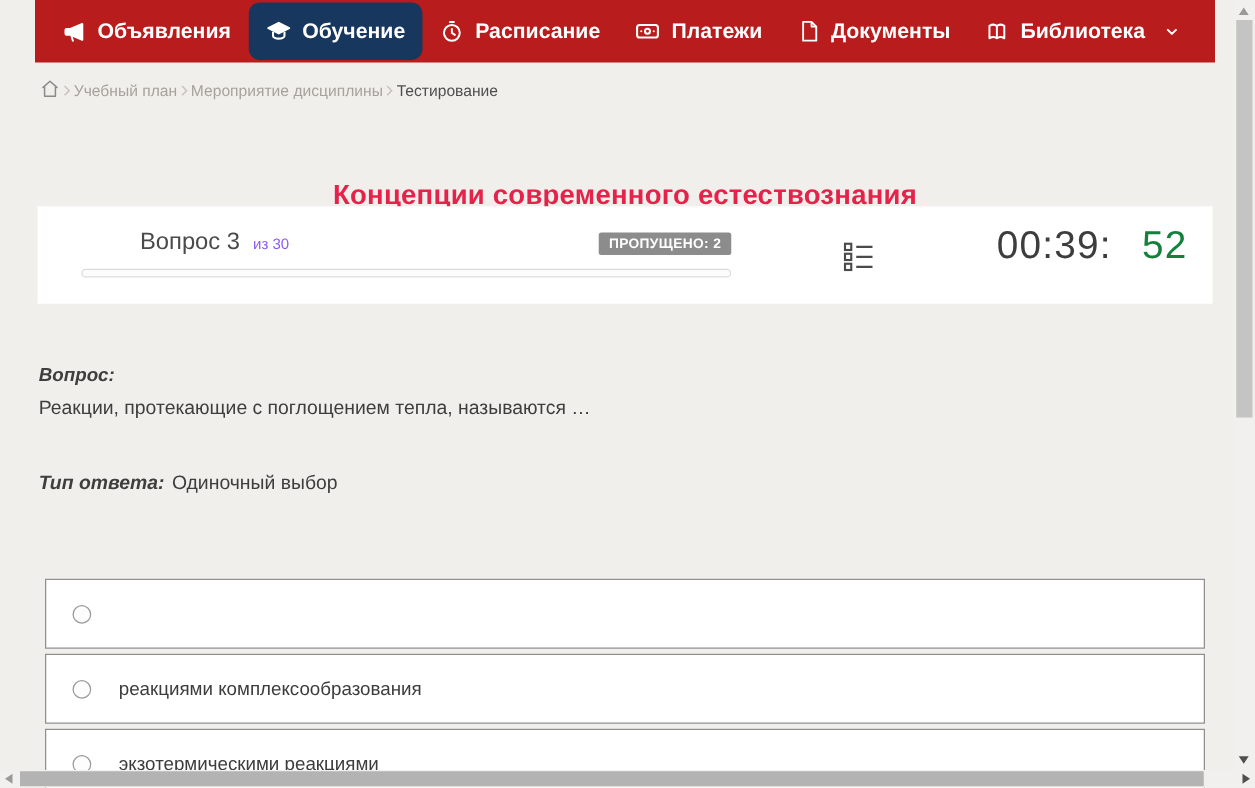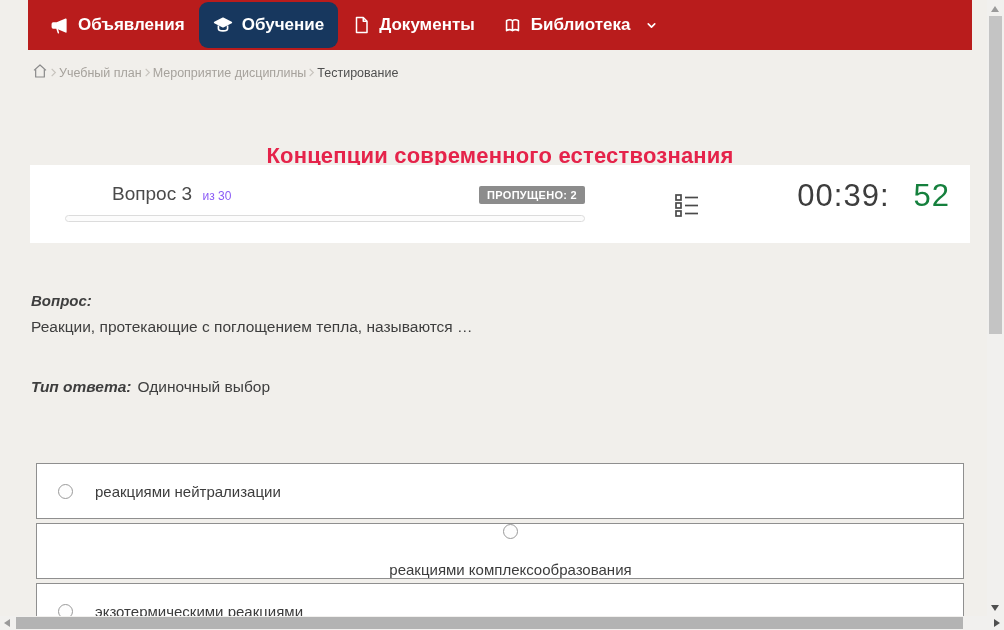--- a/index.html
+++ b/index.html
@@ -83,21 +83,21 @@
   .q-type-label { font-weight:bold; font-style:italic; margin-right:6px; }
 
   
   .option {
     position:absolute; left:36px; width:928px; height:56px;
     background:#ffffff; border:1px solid #8f8f8f;
     display:flex; align-items:center; gap:22px;
     padding-left:21px; cursor:pointer;
   }
   .opt-1 { top:463px; }
-  .opt-2 { top:523px;flex-direction:column; }
+  .opt-2 { top:523px; }
   .opt-3 { top:583px; }
   .radio {
     width:15px; height:15px; flex:0 0 15px;
     border:1px solid #9a9a9a; border-radius:50%;
     background:#fdfdfd;
   }
   .opt-label { font-size:15px; color:#3c3c3c; }
 
   
   .v-scrollbar {
@@ -139,21 +139,41 @@
   <div class="nav-item active">
     <span>
       <svg width="20" height="20" viewBox="0 0 24 24" fill="none" stroke="#ffffff" stroke-width="2" stroke-linejoin="round">
         <path d="M12 4 2 9l10 5 10-5-10-5z" fill="#ffffff"></path>
         <path d="M6.5 12.5v4c0 1.4 2.5 2.6 5.5 2.6s5.5-1.2 5.5-2.6v-4"></path>
       </svg>
     </span>
     <span>Обучение</span>
   </div>
 
-
+  <div class="nav-item">
+    <span>
+      <svg width="19" height="19" viewBox="0 0 24 24" fill="none" stroke="#ffffff" stroke-width="2" stroke-linecap="round">
+        <circle cx="12" cy="13" r="8"></circle>
+        <path d="M12 9v4l3 2"></path>
+        <path d="M10 2h4"></path>
+      </svg>
+    </span>
+    <span>Расписание</span>
+  </div>
+
+  <div class="nav-item">
+    <span>
+      <svg width="20" height="20" viewBox="0 0 24 24" fill="none" stroke="#ffffff" stroke-width="2" stroke-linecap="round">
+        <rect x="2" y="6" width="20" height="12" rx="2.5"></rect>
+        <circle cx="12" cy="12" r="2.4"></circle>
+        <path d="M6 12h.01M18 12h.01"></path>
+      </svg>
+    </span>
+    <span>Платежи</span>
+  </div>
 
   <div class="nav-item">
     <span>
       <svg width="18" height="18" viewBox="0 0 24 24" fill="none" stroke="#ffffff" stroke-width="2" stroke-linejoin="round">
         <path d="M6 2h9l5 5v15H6z"></path>
         <path d="M15 2v5h5"></path>
       </svg>
     </span>
     <span>Документы</span>
   </div>
@@ -230,21 +250,20 @@
 </section>
 
 <div class="q-heading">Вопрос:</div>
 <div class="q-text">Реакции, протекающие с поглощением тепла, называются …</div>
 <div class="q-type-row">
   <span class="q-type-label">Тип ответа:</span><span>Одиночный выбор</span>
 </div>
 
 <div class="option opt-1">
   <span class="radio"></span>
-  <span class="opt-label">реакциями нейтрализации</span>
 </div>
 <div class="option opt-2">
   <span class="radio"></span>
   <span class="opt-label">реакциями комплексообразования</span>
 </div>
 <div class="option opt-3">
   <span class="radio"></span>
   <span class="opt-label">экзотермическими реакциями</span>
 </div>
 

